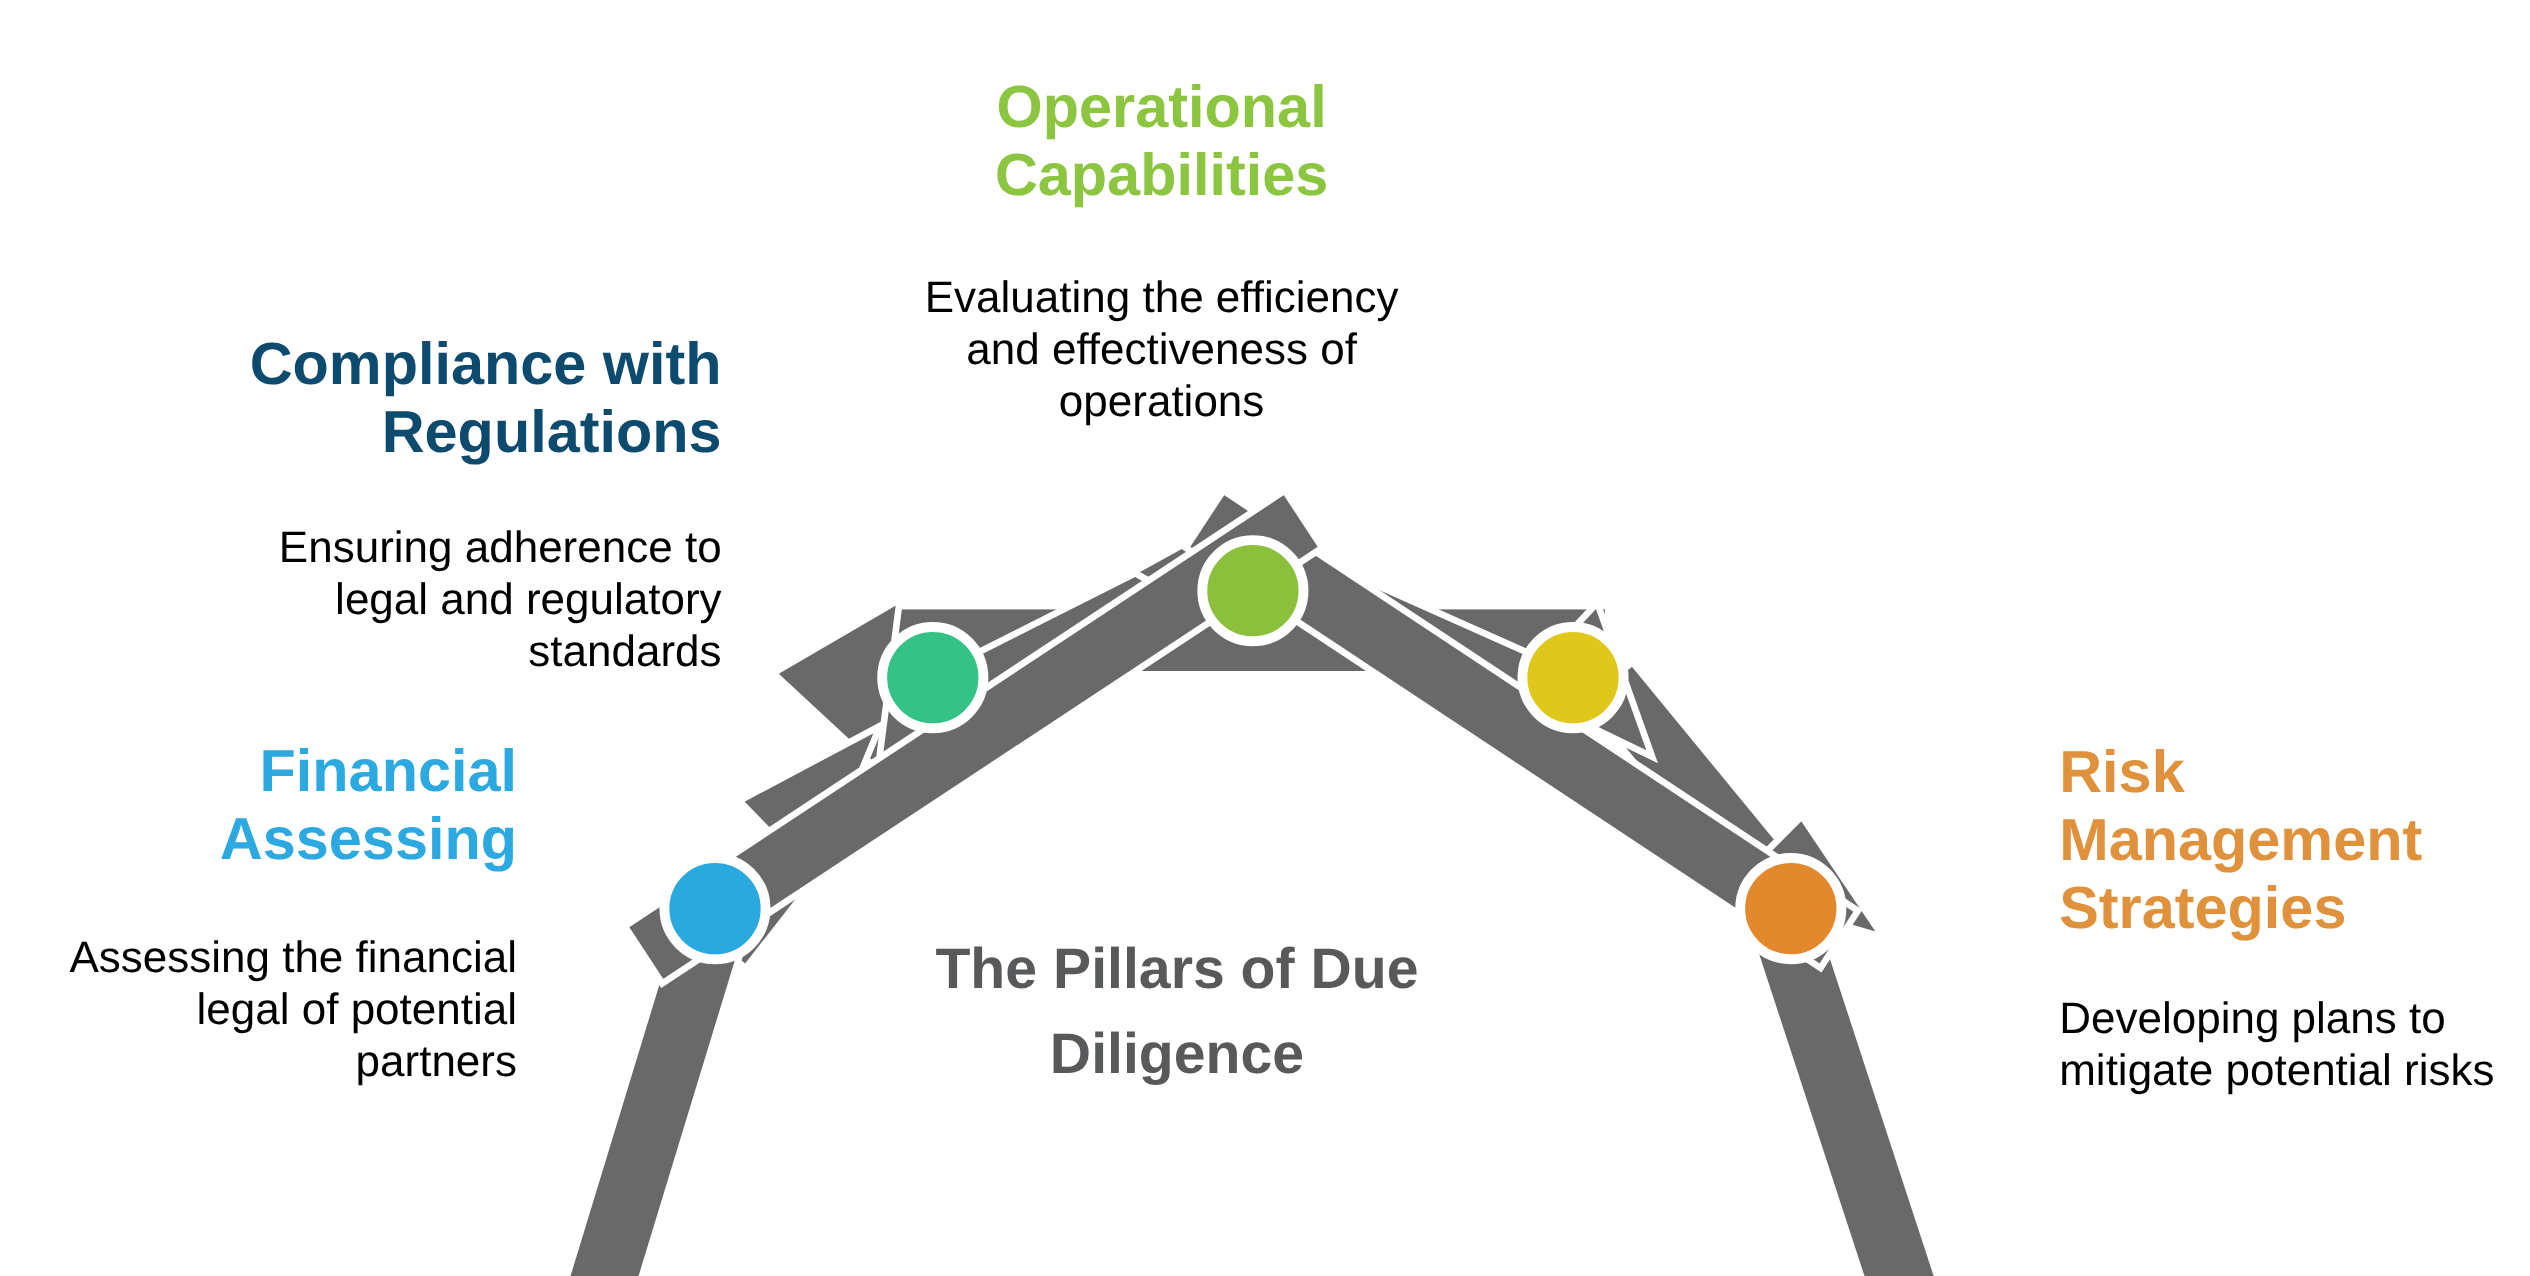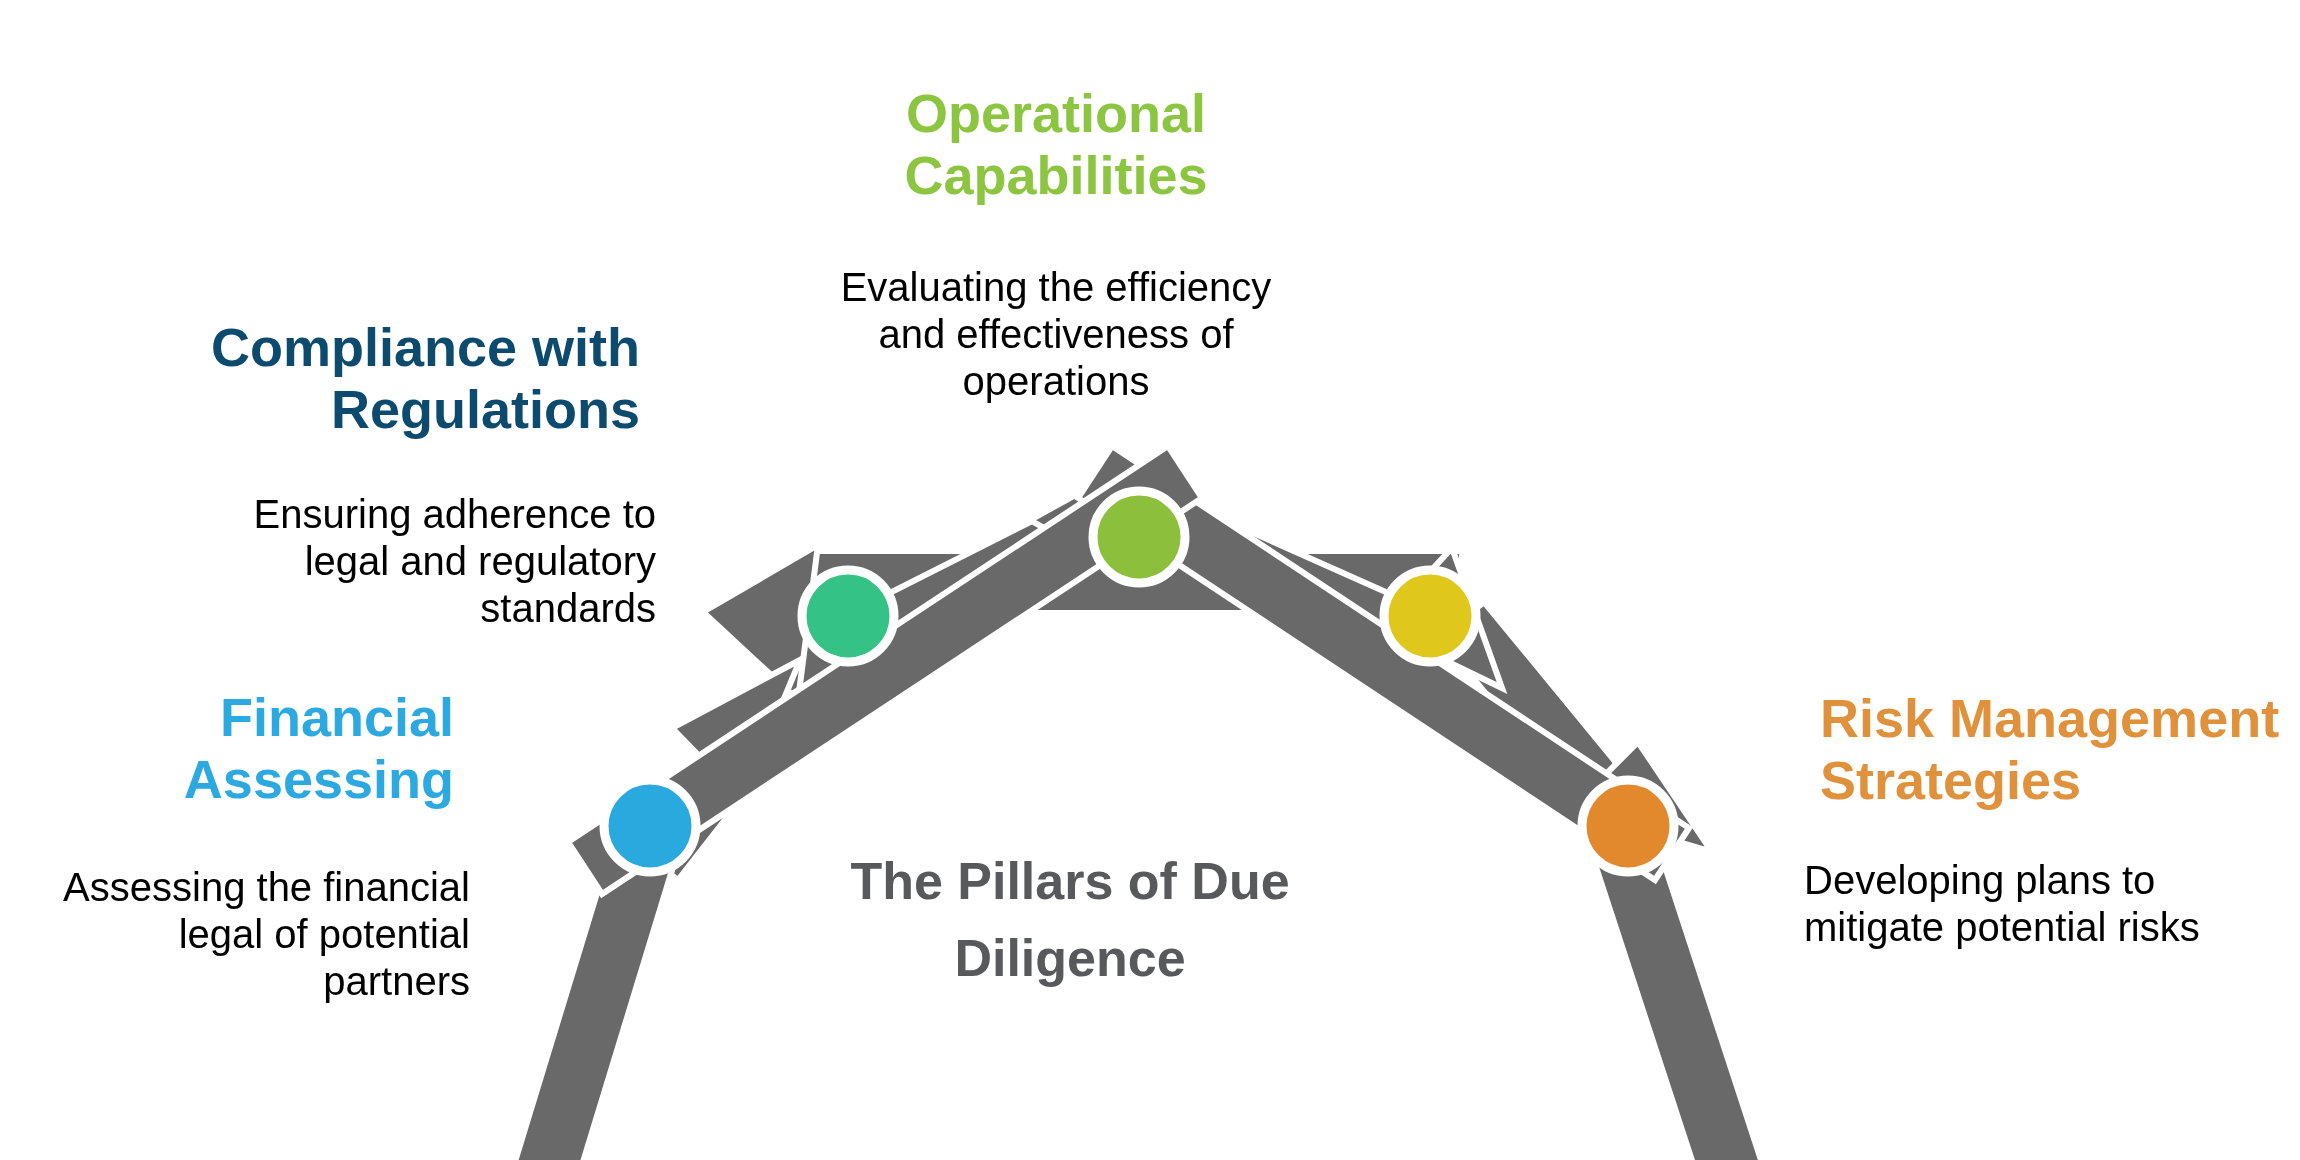--- a/index.html
+++ b/index.html
@@ -6,34 +6,34 @@
   .canvas{
     position:relative;
     width:2300px;height:1160px;
     background:#ffffff;
     overflow:hidden;
     font-family:"Liberation Sans","DejaVu Sans",sans-serif;
   }
   .arch{position:absolute;left:0;top:0;width:2300px;height:1160px;}
   .pillar{position:absolute;white-space:pre-line;}
   .pillar .heading{
-    font-size:54px;font-weight:bold;line-height:62px;margin:16px;
+    font-size:54px;font-weight:bold;line-height:62px;margin:0;
   }
   .pillar .desc{
     font-size:40px;line-height:47px;color:#000000;margin:0;
   }
   .pillar-operational{left:706px;top:48px;width:700px;text-align:center;}
   .pillar-operational .heading{color:#8CC540;margin-bottom:40px;}
   .pillar-compliance{right:1644px;top:282px;text-align:right;}
   .pillar-compliance .heading{color:#0c4a6e;margin-bottom:33px;}
   .pillar-reputational{left:1562px;top:282px;text-align:left;}
   .pillar-reputational .heading{color:#E2CB1E;margin-bottom:33px;}
   .pillar-financial{right:1830px;top:652px;text-align:right;}
   .pillar-financial .heading{color:#2CA9E0;margin-bottom:36px;}
-  .pillar-risk{left:1804px;top:653px;text-align:left;}
+  .pillar-risk{left:1872px;top:653px;text-align:left;}
   .pillar-risk .heading{color:#E0913C;margin-bottom:28px;}
   .diagram-title{
     position:absolute;left:670px;top:843px;width:800px;
     text-align:center;white-space:pre-line;
     font-size:52px;font-weight:bold;line-height:77px;color:#58595B;
   }
 </style>
 </head>
 <body>
 

